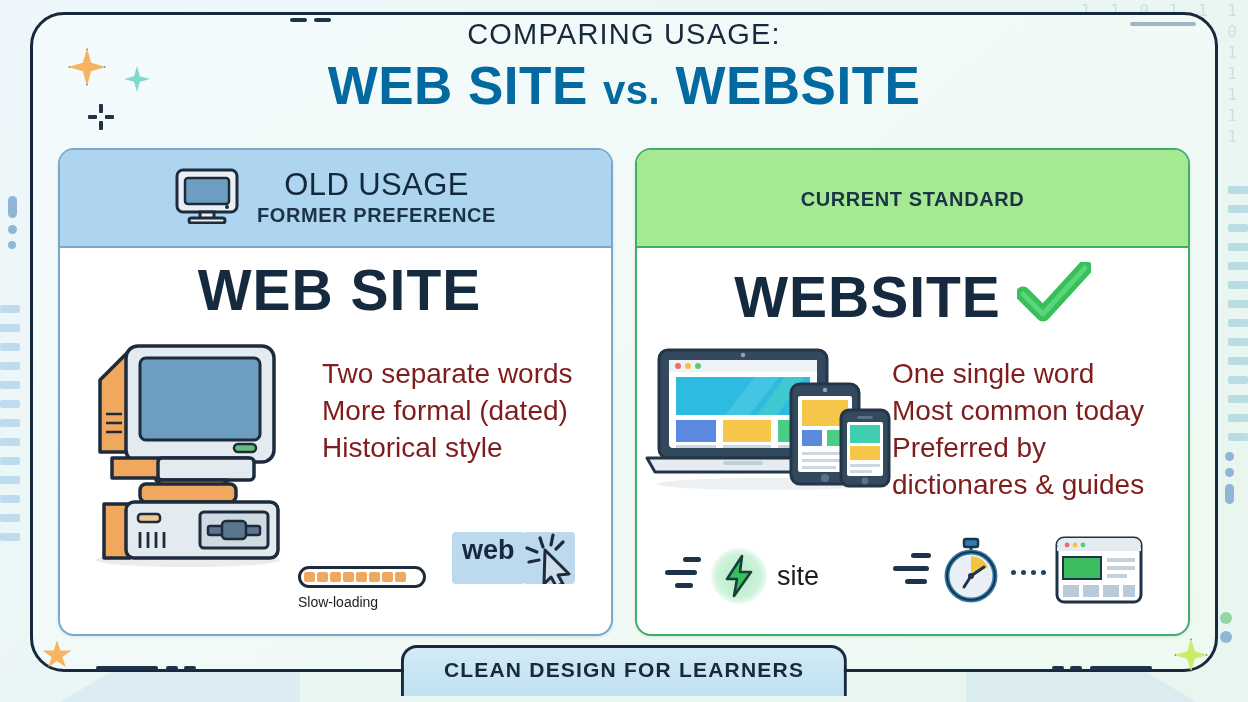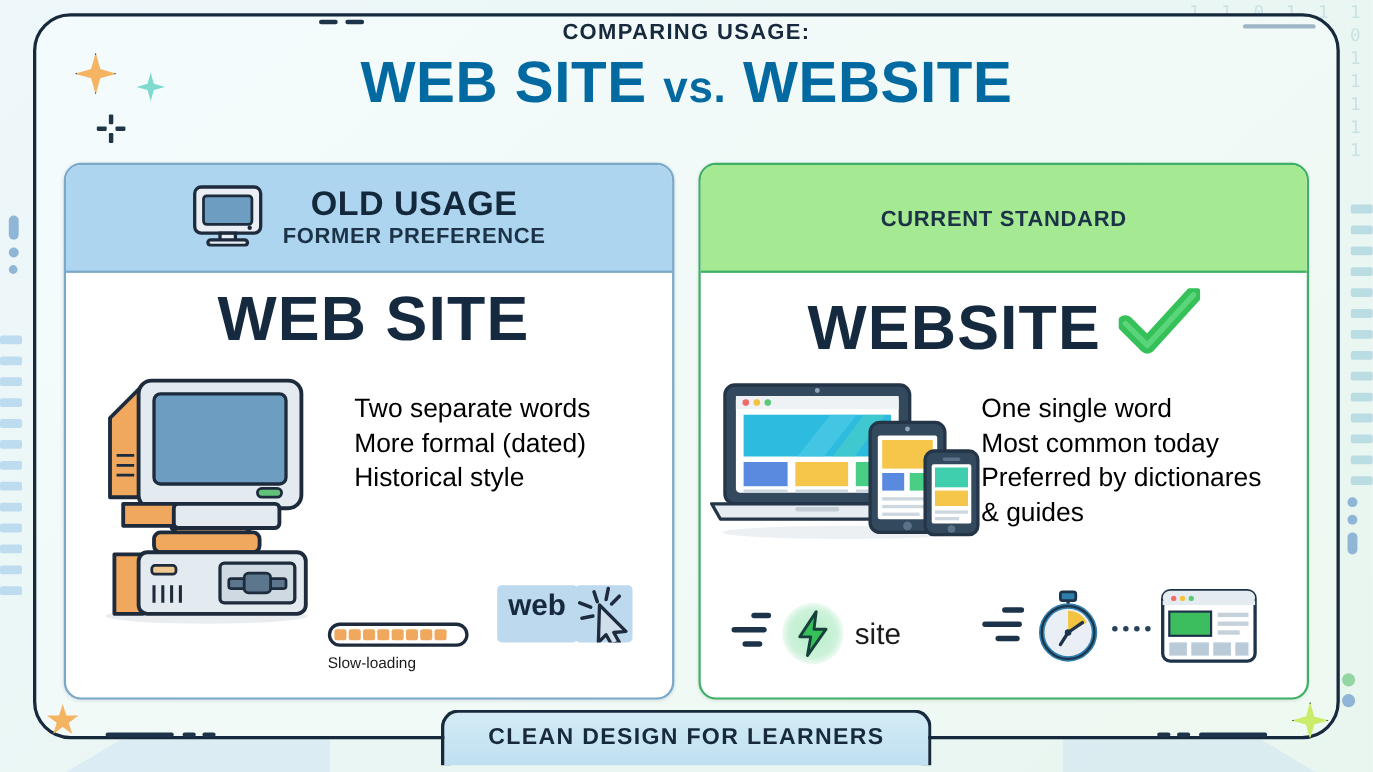--- a/index.html
+++ b/index.html
@@ -67,21 +67,21 @@
     clip-path: polygon(42% 0, 100% 0, 100% 100%, 0 100%);
   }
   .blob-br {
     right: 52px; bottom: 0; width: 230px; height: 58px;
     clip-path: polygon(0 0, 58% 0, 100% 100%, 0 100%);
   }
 
   
   .header { position: absolute; left: 0; right: 0; top: 18px; text-align: center; z-index: 10; }
   .kicker {
-    font-size: 20px; font-weight: 700; letter-spacing: 1.2px;
+    font-size: 29px; font-weight: 400; letter-spacing: 1.2px;
     color: #17293c;
   }
   .headline {
     font-size: 53px; font-weight: 800; letter-spacing: .5px;
     color: #0369a1; margin-top: 4px; white-space: nowrap;
   }
   .headline .vs { font-size: 40px; font-weight: 700; }
 
   .rule-tl { position: absolute; left: 290px; top: 18px; display: flex; gap: 7px; z-index: 11; }
   .rule-tl i { width: 17px; height: 4px; background: #1d3349; border-radius: 2px; }
@@ -113,33 +113,33 @@
   .panel.old { border: 2px solid #7aa8c9; box-shadow: 0 1px 3px rgba(30,60,90,.12); }
   .panel.modern { border: 2px solid #3fae67; box-shadow: 0 1px 3px rgba(30,90,60,.12); }
 
   .panel-head {
     height: 98px; display: flex; align-items: center; justify-content: center;
     gap: 18px; padding: 0 16px;
   }
   .panel.old .panel-head { background: #aed5ef; border-bottom: 2px solid #7aa8c9; }
   .panel.modern .panel-head { background: #a5ea92; border-bottom: 2px solid #3fae67; }
   .head-text { text-align: center; }
-  .head-title { font-size: 31px; font-weight: 700; color: #14283c; letter-spacing: .4px; line-height: 1.05; }
+  .head-title { font-size: 31px; font-weight: 400; color: #14283c; letter-spacing: .4px; line-height: 1.05; }
   .head-sub { font-size: 20px; font-weight: 600; color: #1b3247; letter-spacing: .6px; margin-top: 2px; }
 
   .panel-body { flex: 1; position: relative; padding: 14px 0 0 0; }
 
   .big-word {
     text-align: center; font-size: 57px; font-weight: 800;
     color: #15293f; letter-spacing: 1px; line-height: 1;
     display: flex; align-items: center; justify-content: center; gap: 16px;
   }
   .panel.old .big-word { padding-left: 8px; }
 
-  .bullets { position: absolute; font-size: 24px; color: #000000; line-height: 1.32; }
+  .bullets { position: absolute; font-size: 28px; color: #7f1d1d; line-height: 1.32; }
   .bullets.left { left: 262px; top: 108px; }
   .bullets.right { left: 255px; top: 108px; }
   .bullets p { white-space: nowrap; }
   .bullets p.wrap { white-space: normal; max-width: 260px; }
 
   
   .retro { position: absolute; left: 22px; top: 84px; z-index: 3; }
   
   .devices { position: absolute; left: 8px; top: 92px; z-index: 3; }
 

